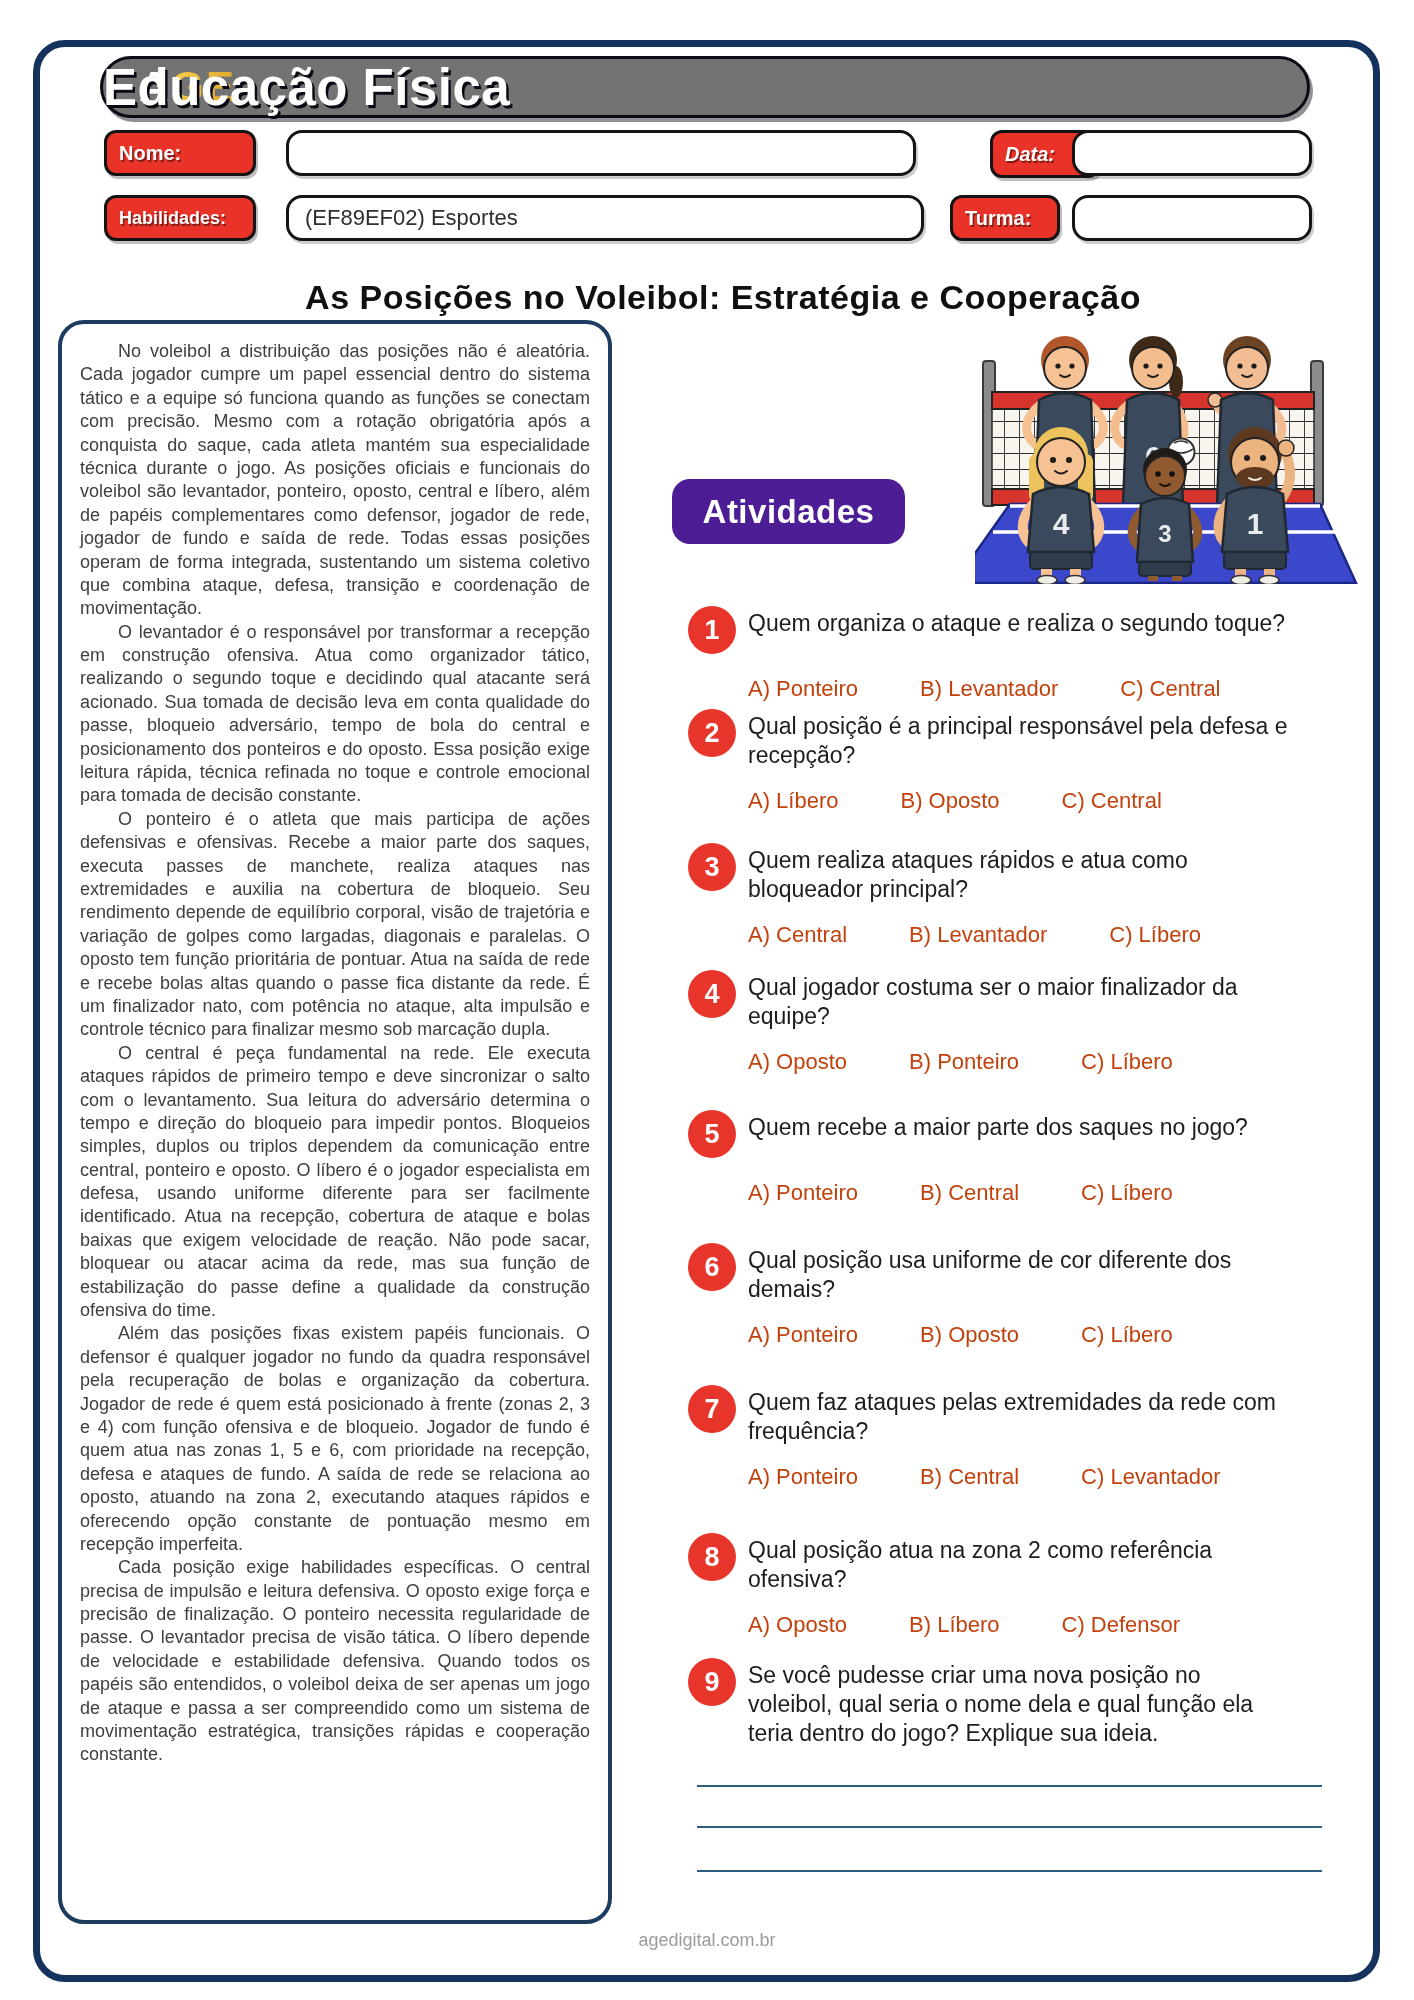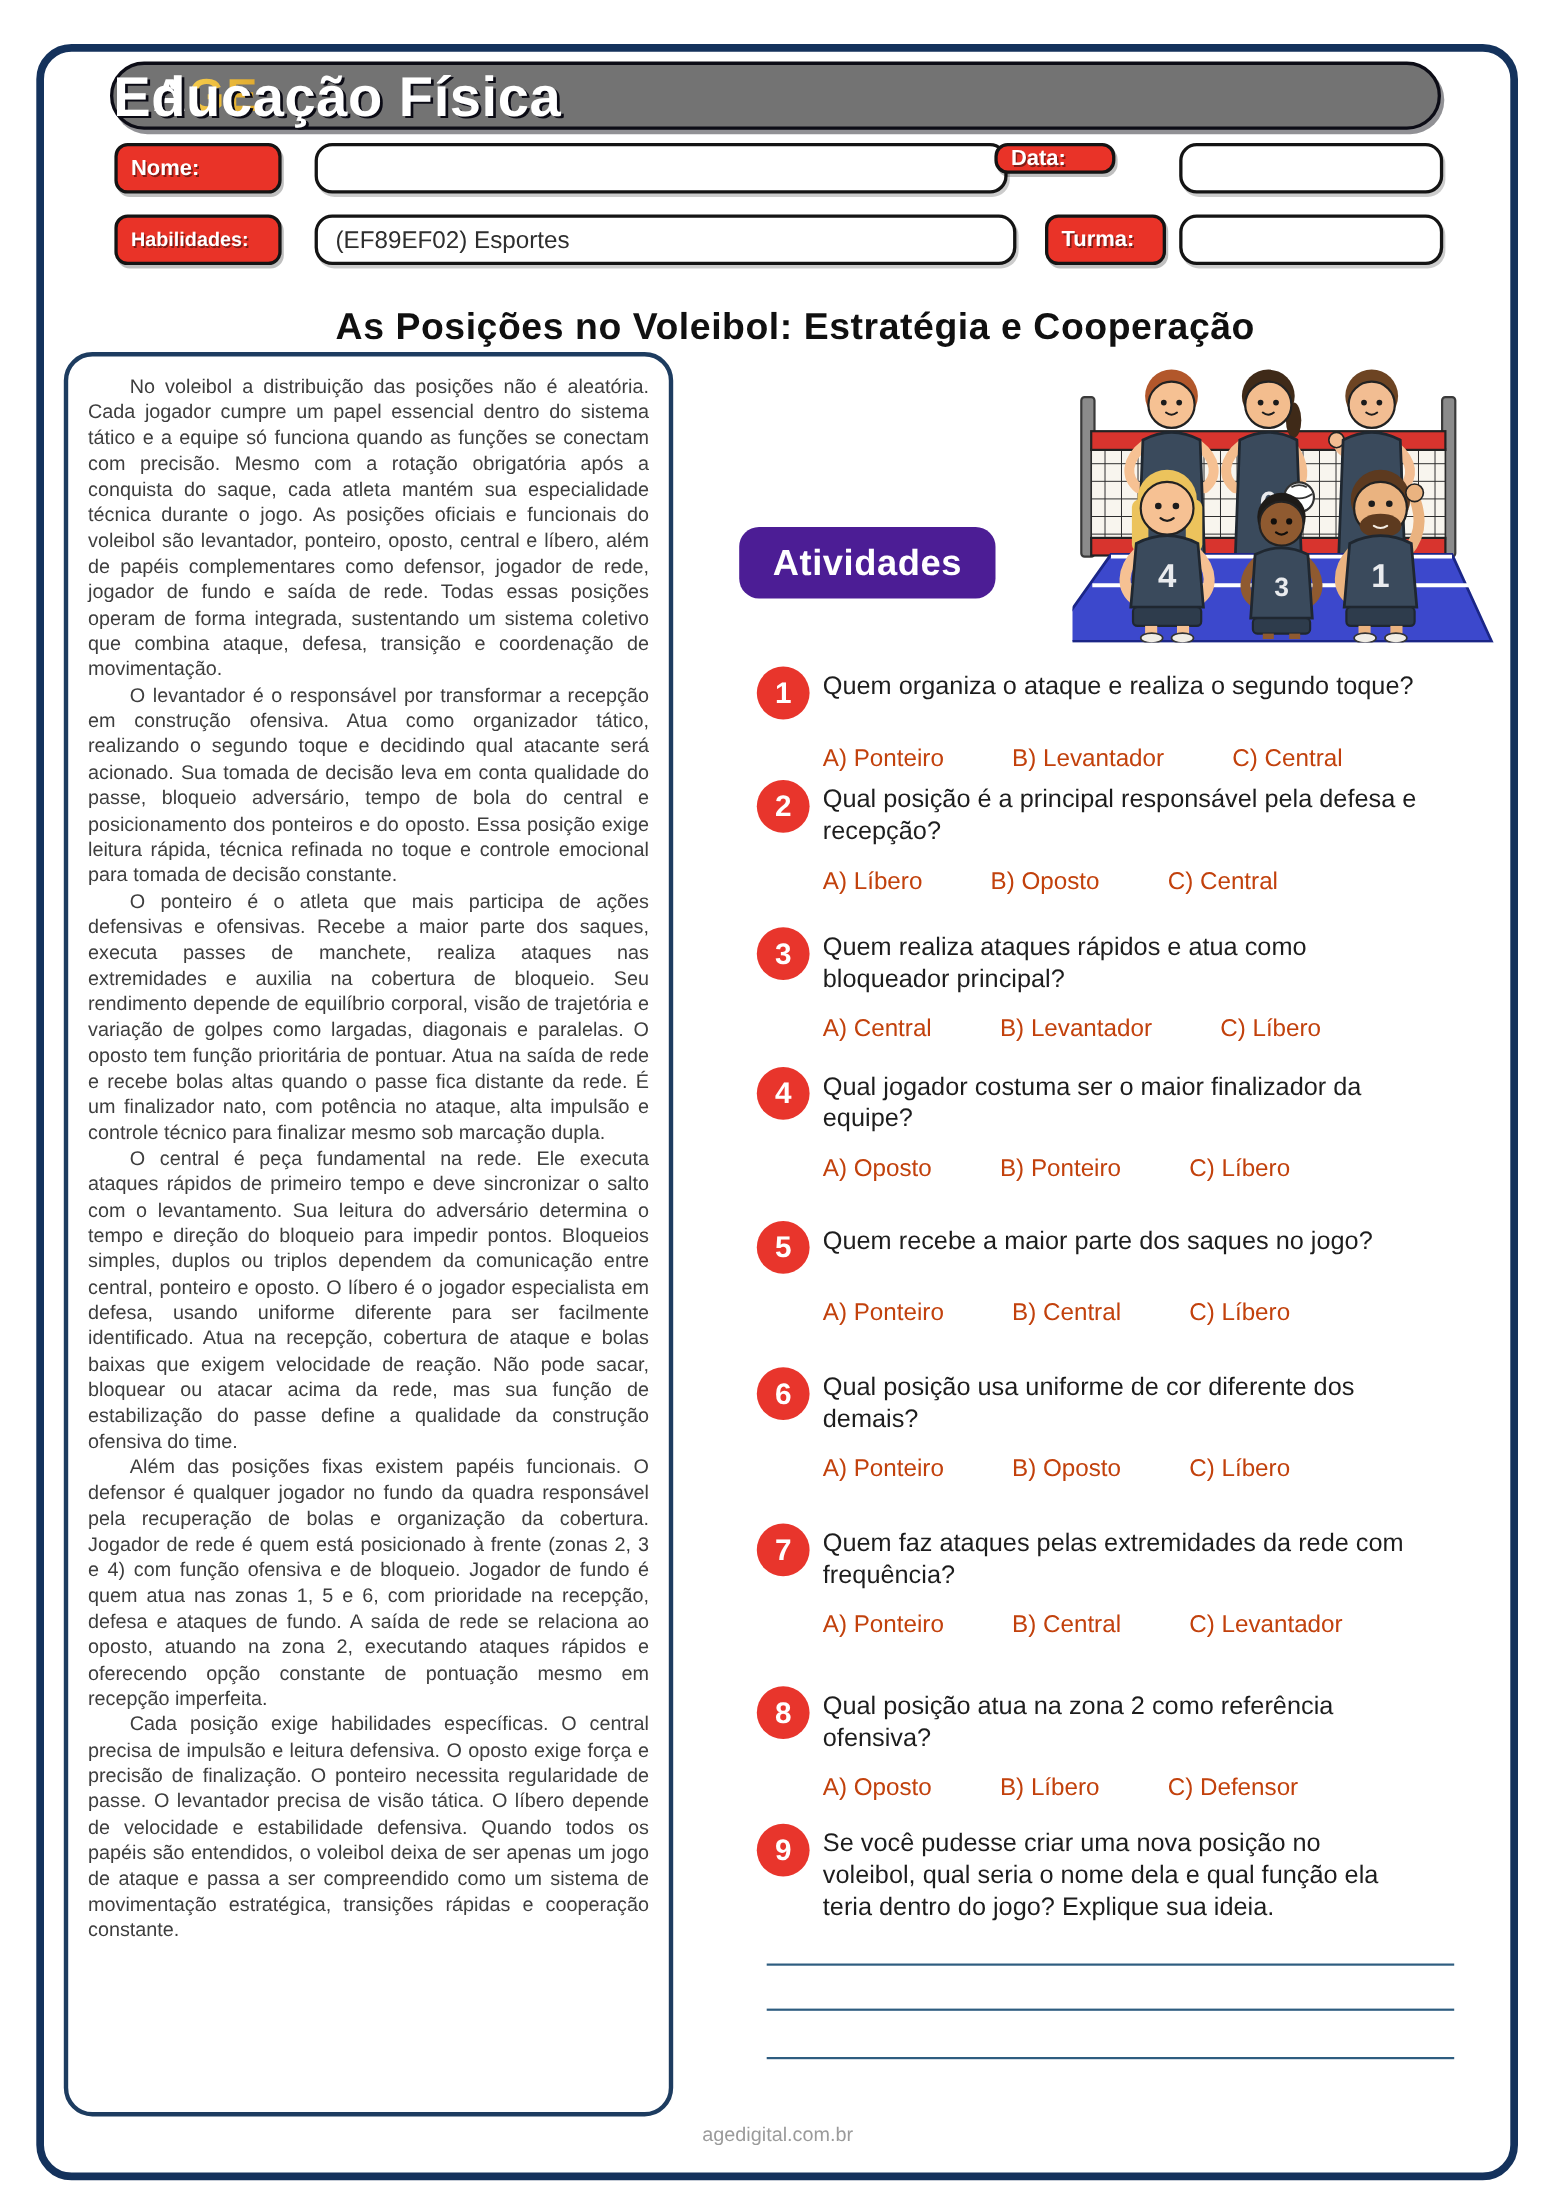--- a/index.html
+++ b/index.html
@@ -41,21 +41,21 @@
     text-shadow:1.5px 1.5px 0 rgba(0,0,0,.45);
     box-shadow:2px 3px 0 rgba(0,0,0,.25);
   }
   .field-box {
     position:absolute; background:#ffffff; border:3px solid #141414; border-radius:16px;
     box-sizing:border-box; display:flex; align-items:center; padding-left:16px;
     font-size:22px; color:#2e2e2e; box-shadow:2px 3px 0 rgba(0,0,0,.2);
   }
   .lbl-nome  { left:104px; top:130px; width:152px; height:46px; }
   .box-nome  { left:286px; top:130px; width:630px; height:46px; }
-  .lbl-data  { left:904px; top:130px; width:110px; height:28px; }
+  .lbl-data  { left:990px; top:130px; width:110px; height:48px;font-style:italic; }
   .box-data  { left:1072px; top:130px; width:240px; height:46px; }
   .lbl-hab   { left:104px; top:195px; width:152px; height:46px; font-size:18px; }
   .box-hab   { left:286px; top:195px; width:638px; height:46px; }
   .lbl-turma { left:950px; top:195px; width:110px; height:46px; }
   .box-turma { left:1072px; top:195px; width:240px; height:46px; }
   
   .doc-title {
     position:absolute; left:0; top:262px; width:100%; margin:16px;
     text-align:center; font-size:34px; font-weight:800; color:#101010; letter-spacing:.5px;
   }

